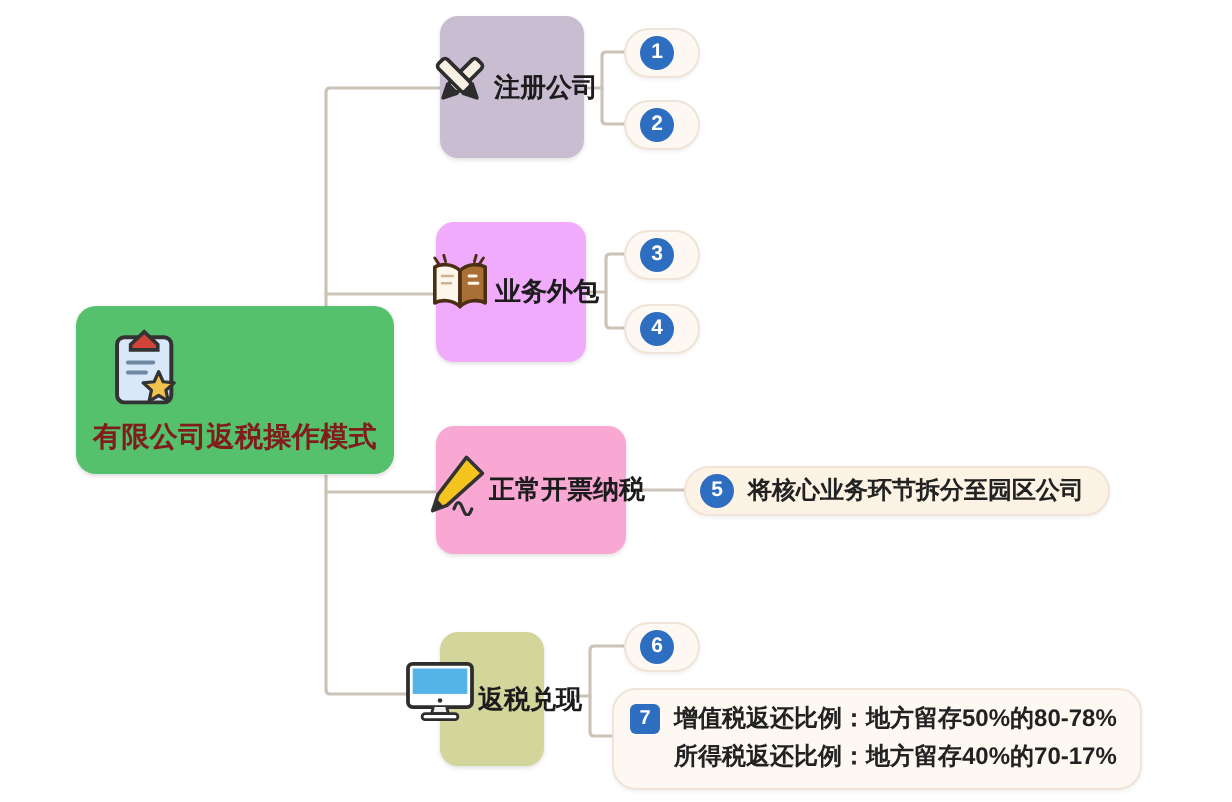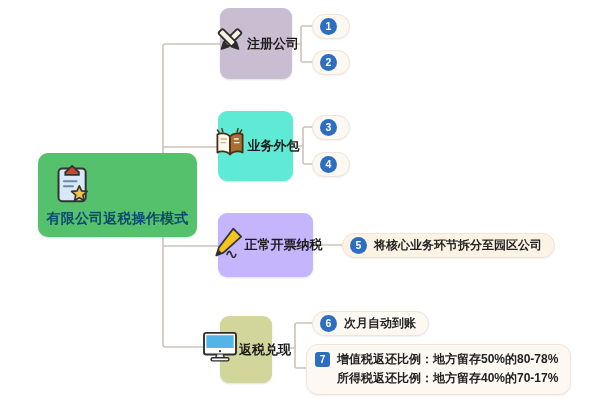--- a/index.html
+++ b/index.html
@@ -12,21 +12,21 @@
   .connectors{position:absolute;left:0;top:0;pointer-events:none;}
 
   
   .root-node{
     position:absolute;left:38px;top:153px;width:159px;height:84px;
     border-radius:10px;box-shadow:0 1px 2px rgba(0,0,0,.15);
   }
   .root-icon{position:absolute;left:16px;top:8px;width:38px;height:46px;display:block;}
   .root-label{
     position:absolute;left:0;right:0;bottom:9px;text-align:center;
-    font-size:14px;font-weight:bold;color:#0c4a6e;letter-spacing:.2px;white-space:nowrap;
+    font-size:14px;font-weight:bold;color:#7f1d1d;letter-spacing:.2px;white-space:nowrap;
   }
 
   
   .branch{
     position:absolute;border-radius:9px;display:flex;flex-direction:row;
     align-items:center;justify-content:center;box-shadow:0 1px 2px rgba(0,0,0,.12);
   }
   .branch .b-icon{display:block;margin-bottom:2px;}
   .branch .b-label{font-size:13px;font-weight:bold;color:#1c1c1c;white-space:nowrap;}
   .branch-1{left:220px;top:8px;width:72px;height:71px;}
@@ -102,34 +102,34 @@
           <g transform="rotate(-45 18 18)">
             <rect x="14.5" y="3" width="7" height="21" rx="2"></rect>
             <path d="M14.5,24 L18,31 L21.5,24 Z" fill="#2d2d2d"></path>
           </g>
         </g>
       </svg>
     </span>
     <span class="b-label">注册公司</span>
   </div>
 
-  <div class="branch branch-2" style="background-color: #5eead4;">
+  <div class="branch branch-2" style="background-color: #f0abfc;">
     <span class="b-icon">
       <svg viewBox="0 0 40 34" width="36" height="31">
         <path d="M6,2 l2,3 M11,0.5 l1,3.5 M33,2 l-2,3 M29,0.5 l-1,3.5" stroke="#4a2f14" stroke-width="1.6" stroke-linecap="round"></path>
         <path d="M20,9 C16,5 9,5 6,7 L6,27 C9,25 16,25 20,29 Z" fill="#fdf6ea" stroke="#4a2f14" stroke-width="2" stroke-linejoin="round"></path>
         <path d="M20,9 C24,5 31,5 34,7 L34,27 C31,25 24,25 20,29 Z" fill="#a96f35" stroke="#4a2f14" stroke-width="2" stroke-linejoin="round"></path>
         <path d="M25,12 h4 M25,16 h5" stroke="#fdf6ea" stroke-width="1.6" stroke-linecap="round"></path>
         <path d="M10,12 h6 M10,16 h5" stroke="#c9b394" stroke-width="1.4" stroke-linecap="round"></path>
       </svg>
     </span>
     <span class="b-label">业务外包</span>
   </div>
 
-  <div class="branch branch-3" style="background-color: #c4b5fd;">
+  <div class="branch branch-3" style="background-color: #f9a8d4;">
     <span class="b-icon">
       <svg viewBox="0 0 40 36" width="36" height="32">
         <path d="M27,3 L36,12 L16,30 L8,33 L11,24 Z" fill="#f5c41e" stroke="#333333" stroke-width="2" stroke-linejoin="round"></path>
         <path d="M11,27 L8,33 L14,30.5 Z" fill="#2d2d2d"></path>
         <path d="M20,32 q2.5,-7 5,0 q2.5,7 5,0" stroke="#2d2d2d" stroke-width="1.8" fill="none" stroke-linecap="round"></path>
       </svg>
     </span>
     <span class="b-label">正常开票纳税</span>
   </div>
 
@@ -162,21 +162,20 @@
     <span class="badge" style="background-color: rgb(46, 110, 192);">4</span>
   </div>
 
   <div class="pill pill-5 p5">
     <span class="badge" style="background-color: rgb(46, 110, 192);">5</span>
     <span>将核心业务环节拆分至园区公司</span>
   </div>
 
   <div class="pill p6">
     <span class="badge" style="background-color: rgb(46, 110, 192);">6</span>
-    <span>次月自动到账</span>
   </div>
 
   <div class="pill pill-multi p7">
     <span class="badge" style="background-color: rgb(46, 110, 192);">7</span>
     <span class="pill-lines">
       <span>增值税返还比例：地方留存50%的80-78%</span>
       <span>所得税返还比例：地方留存40%的70-17%</span>
     </span>
   </div>
 

